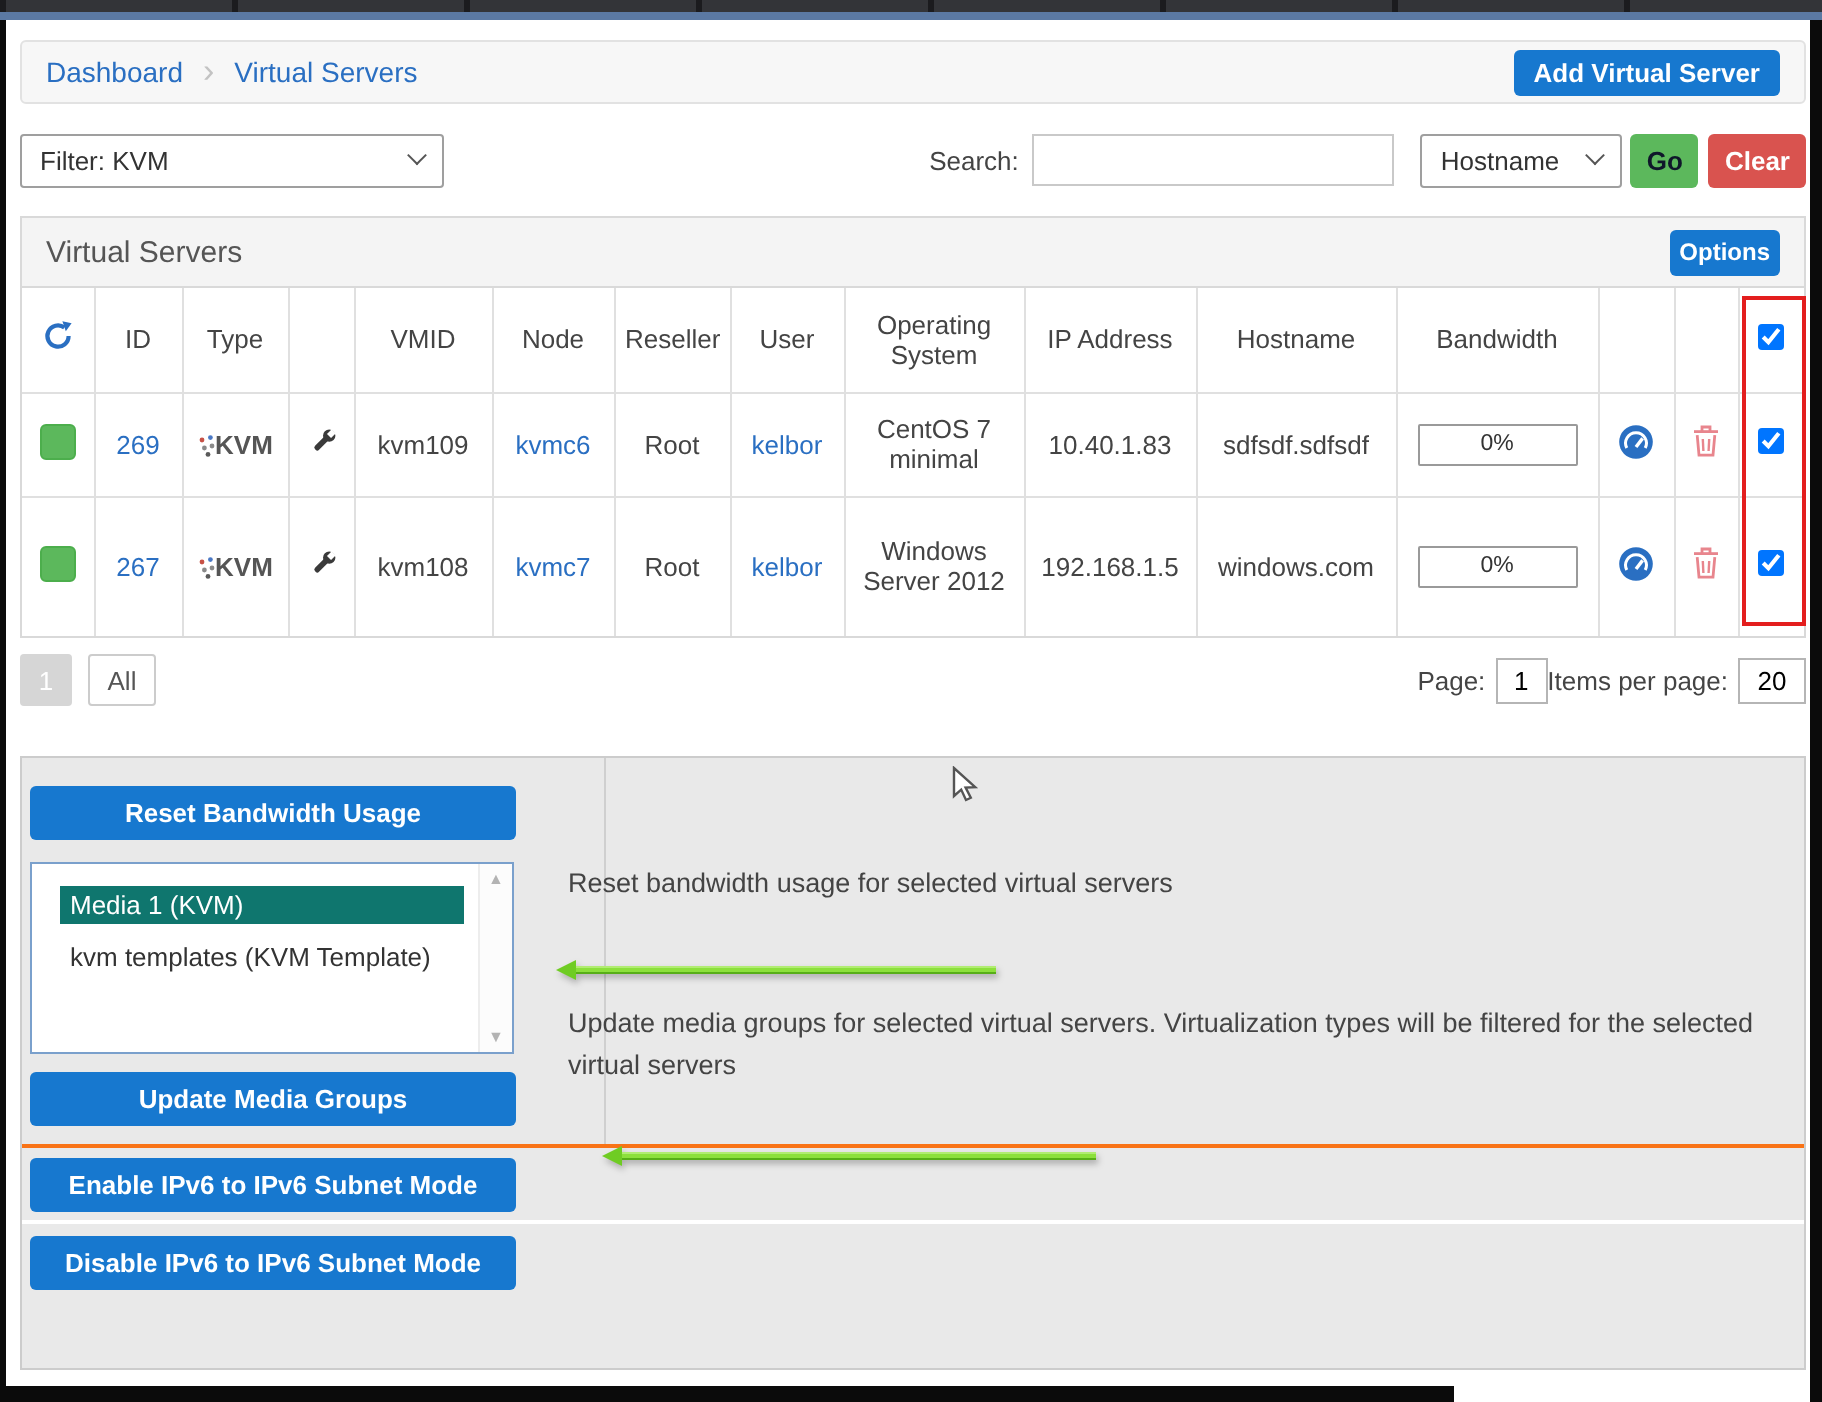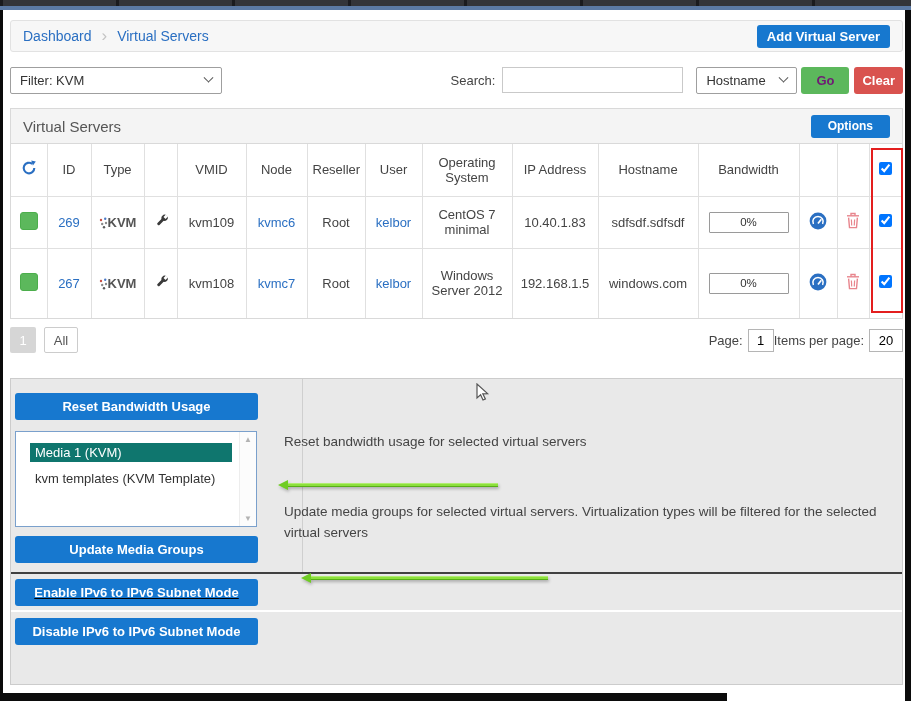--- a/index.html
+++ b/index.html
@@ -29,29 +29,29 @@
   .sel { height:27px; border:1px solid #9f9f9f; border-radius:2px; background:#fff; display:flex;
     align-items:center; padding:0 9px; font-size:13px; color:#333; cursor:pointer; }
   .filter-sel { width:212px; }
   .chev { width:7px; height:7px; border-right:1.6px solid #555; border-bottom:1.6px solid #555;
     transform:rotate(45deg) translate(-2px,-2px); margin-left:auto; }
   .search-wrap { margin-left:auto; display:flex; align-items:center; }
   .lbl { font-size:13px; color:#444; }
   .search-input { width:181px; height:26px; border:1px solid #c9c9c9; margin-left:7px; margin-right:13px;
     font-size:13px; padding:0 6px; font-family:inherit; }
   .host-sel { width:101px; margin-right:4px; }
-  .go-btn { background:#5cb85c; color:#701a75; font-weight:bold; font-size:13px; height:27px; padding:0 15px; margin-right:5px; }
+  .go-btn { background:#5cb85c; color:#0f172a; font-weight:bold; font-size:13px; height:27px; padding:0 8px; margin-right:5px; }
   .clear-btn { background:#d9534f; color:#fff; font-weight:bold; font-size:13px; height:27px; padding:0 8px; }
 
   
   .panel1 { position:absolute; left:10px; top:108px; width:893px; border:1px solid #d9d9d9; background:#fff; }
   .p1-header { height:35px; background:#f4f4f4; border-bottom:1px solid #d9d9d9; display:flex;
     align-items:center; padding:0 12px; }
   .p1-title { font-size:15px; color:#555; }
-  .options-btn { margin-left:auto; height:23px; padding:0 17px; font-size:12px; }
+  .options-btn { margin-left:auto; height:23px; padding:0 5px; font-size:12px; }
 
   table.vs { width:100%; border-collapse:collapse; table-layout:fixed; font-size:13px; color:#444; }
   .vs th, .vs td { border-left:1px solid #e0e0e0; text-align:center; vertical-align:middle;
     font-weight:normal; padding:4px 5px; overflow:hidden; }
   .vs th:first-child, .vs td:first-child { border-left:0; }
   .vs thead tr { height:52px; }
   .vs tbody tr { border-top:1px solid #e0e0e0; }
   .vs tr.r1 { height:52px; } .vs tr.r2 { height:70px; }
   .link { color:#2a6fc2; text-decoration:none; cursor:pointer; }
   .status-sq { display:inline-block; width:18px; height:18px; background:#5cb85c; border:1px solid #4cae4c; border-radius:3px; }
@@ -75,21 +75,21 @@
     padding:0 12px; font-size:15px; color:#555; }
   .ws-main { position:relative; height:193px; }
   .ws-left { position:absolute; left:0; top:0; bottom:0; width:292px; border-right:1px solid #cfcfcf; padding:14px 0 0 4px; }
   .ws-btn { display:block; width:243px; height:27px; }
   .listbox { position:relative; margin-top:11px; width:242px; height:96px; background:#fff; border:1px solid #7aa0cc; padding-top:11px; }
   .lb-option { margin:0 24px 7px 14px; padding:2px 5px; font-size:13px; color:#333; cursor:default; }
   .lb-option.selected { background:#0f766e; color:#fff; }
   .lb-scroll { position:absolute; top:0; right:0; bottom:0; width:17px; background:#fcfcfc; border-left:1px solid #ededed;
     display:flex; flex-direction:column; justify-content:space-between; align-items:center; font-size:8px; color:#b3b3b3; padding:3px 0; }
   .update-btn { margin-top:9px; }
-  .ws-row-d { height:38px; border-top:2px solid #404040; padding:5px 0 4px 4px;text-decoration:underline; }
+  .ws-row-d { height:38px; border-top:2px solid #f97316; padding:5px 0 4px 4px; }
   .ws-row-e { height:40px; border-top:2px solid #fff; padding:6px 0 0 4px; }
   .desc1 { position:absolute; left:273px; top:55px; font-size:13.5px; color:#444; }
   .desc2 { position:absolute; left:273px; top:122px; width:614px; font-size:13.5px; color:#444; line-height:21px; }
 
   
   .g-arrow { position:absolute; display:flex; align-items:center; height:10px; filter:drop-shadow(1px 2px 1.5px rgba(0,0,0,0.25)); }
   .g-head { width:0; height:0; border-top:5px solid transparent; border-bottom:5px solid transparent; border-right:10px solid #6fcc23; }
   .g-shaft { flex:1; height:4px; background:#8ce03c; border-top:1px solid #b1ec72; border-bottom:1px solid #57ae18; }
   .arrow1 { left:267px; top:101px; width:220px; }
   .arrow2 { left:290px; top:194px; width:247px; }

